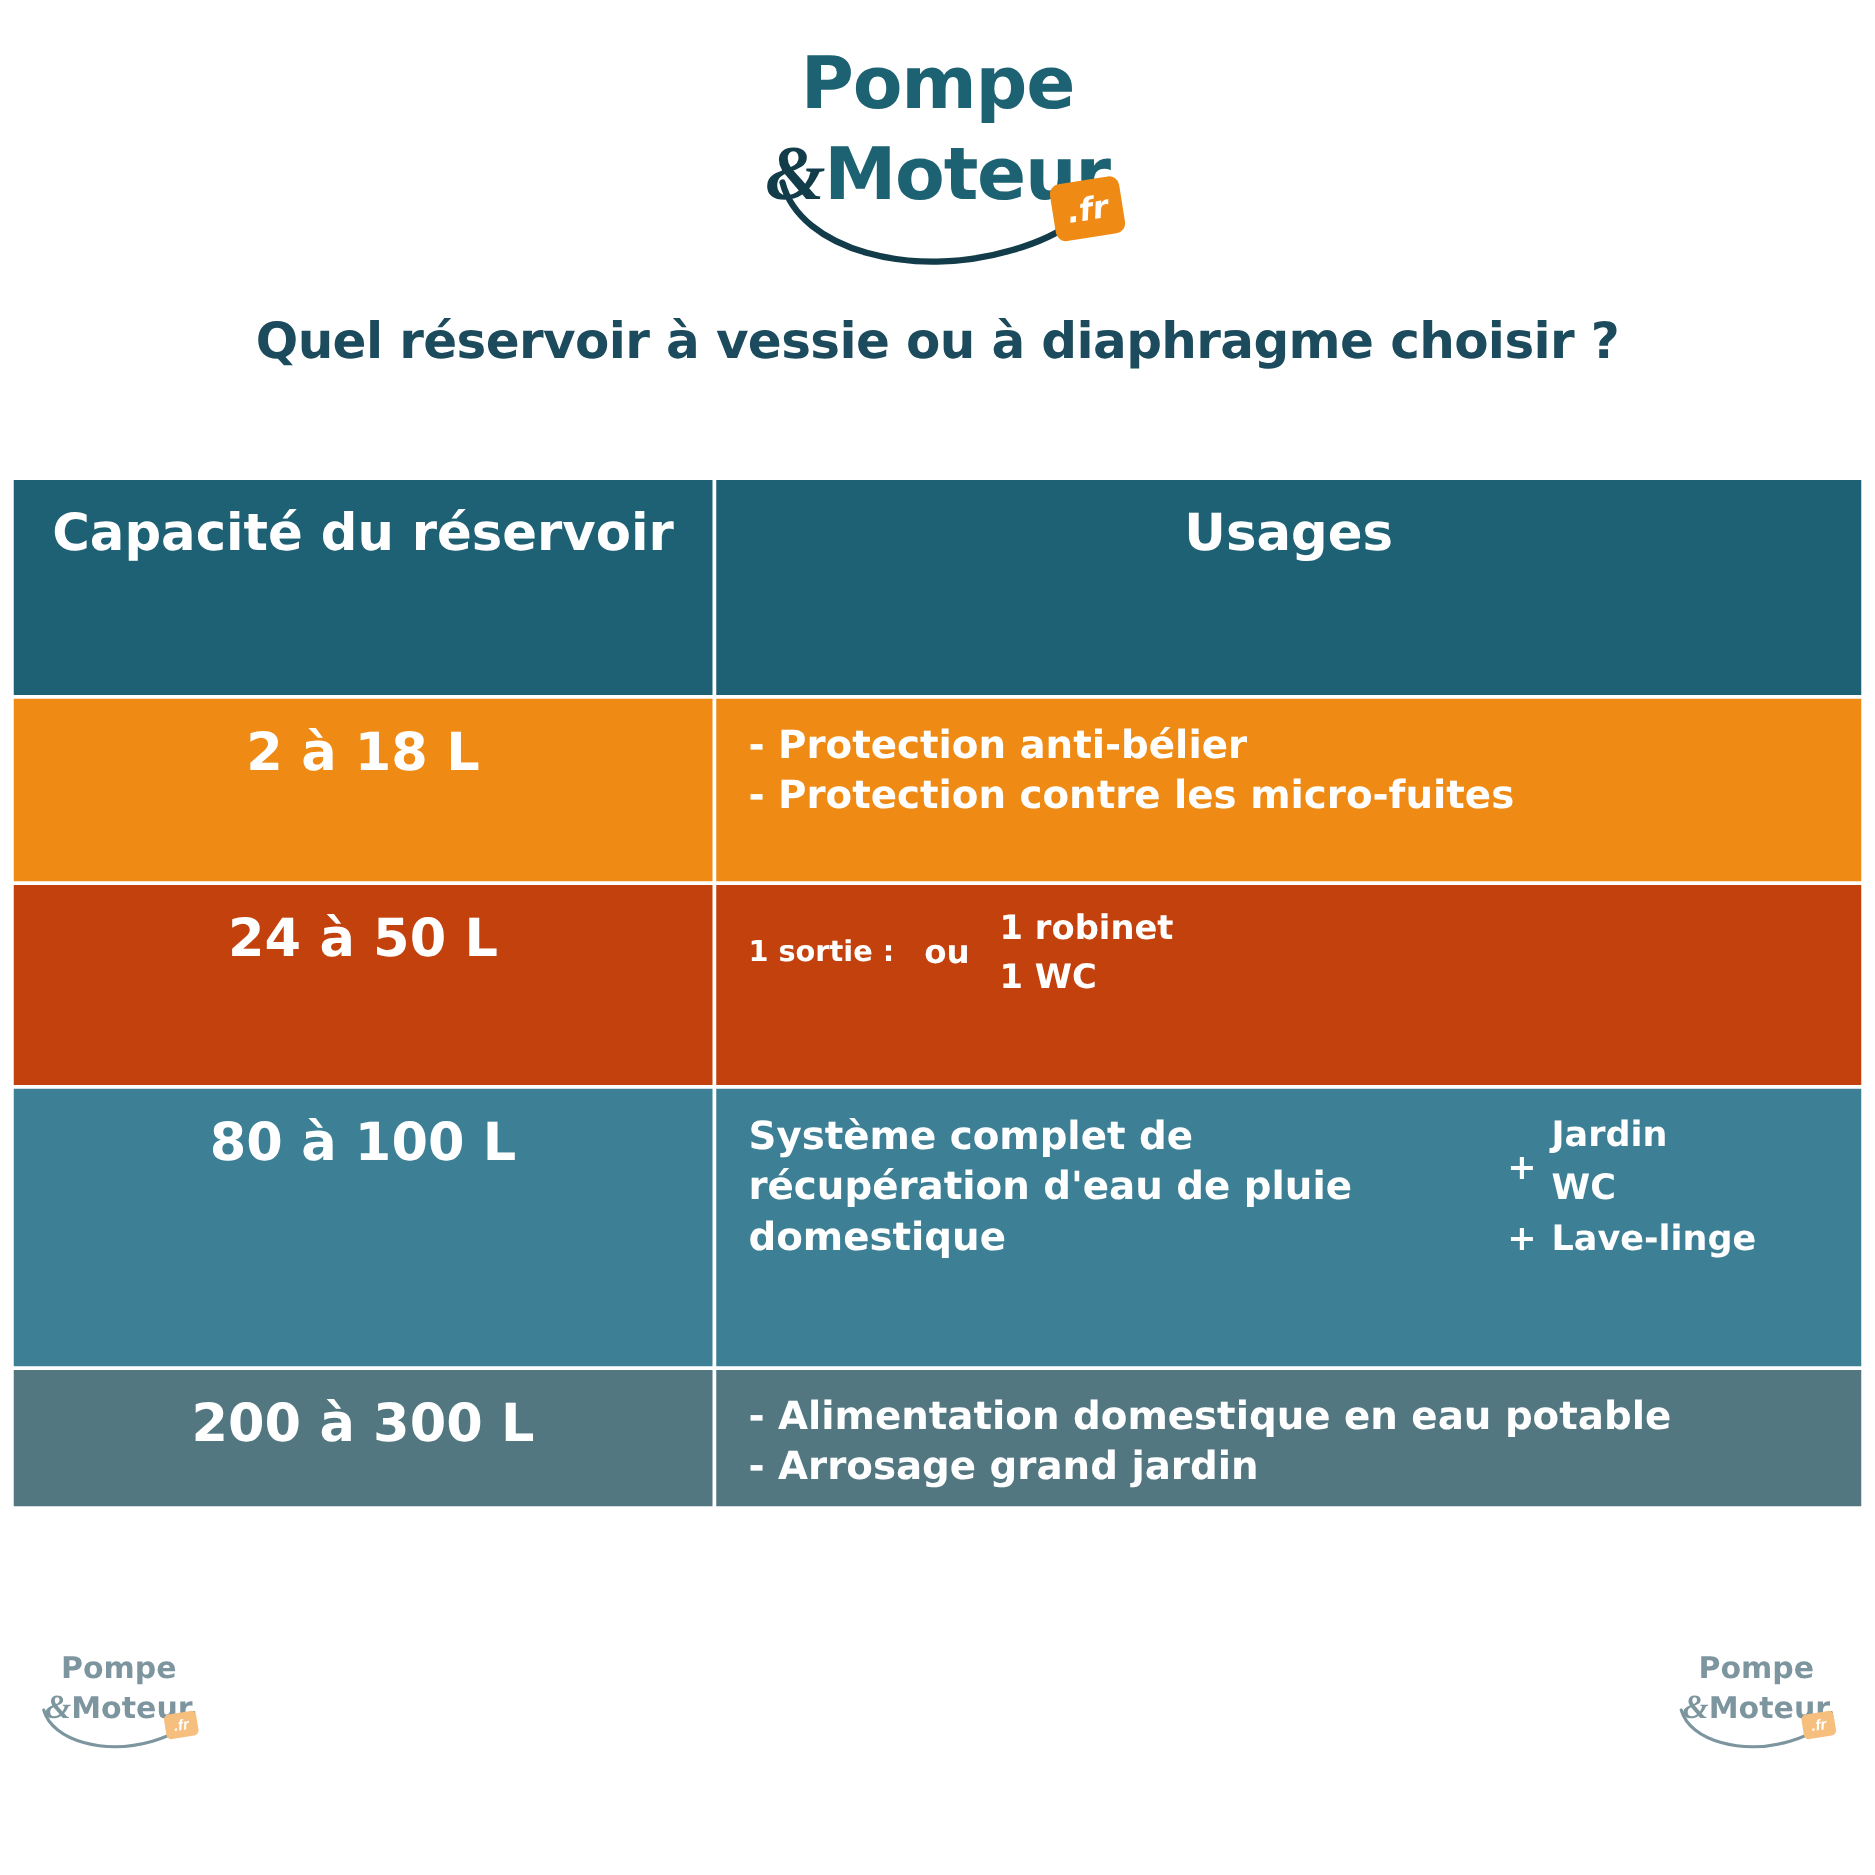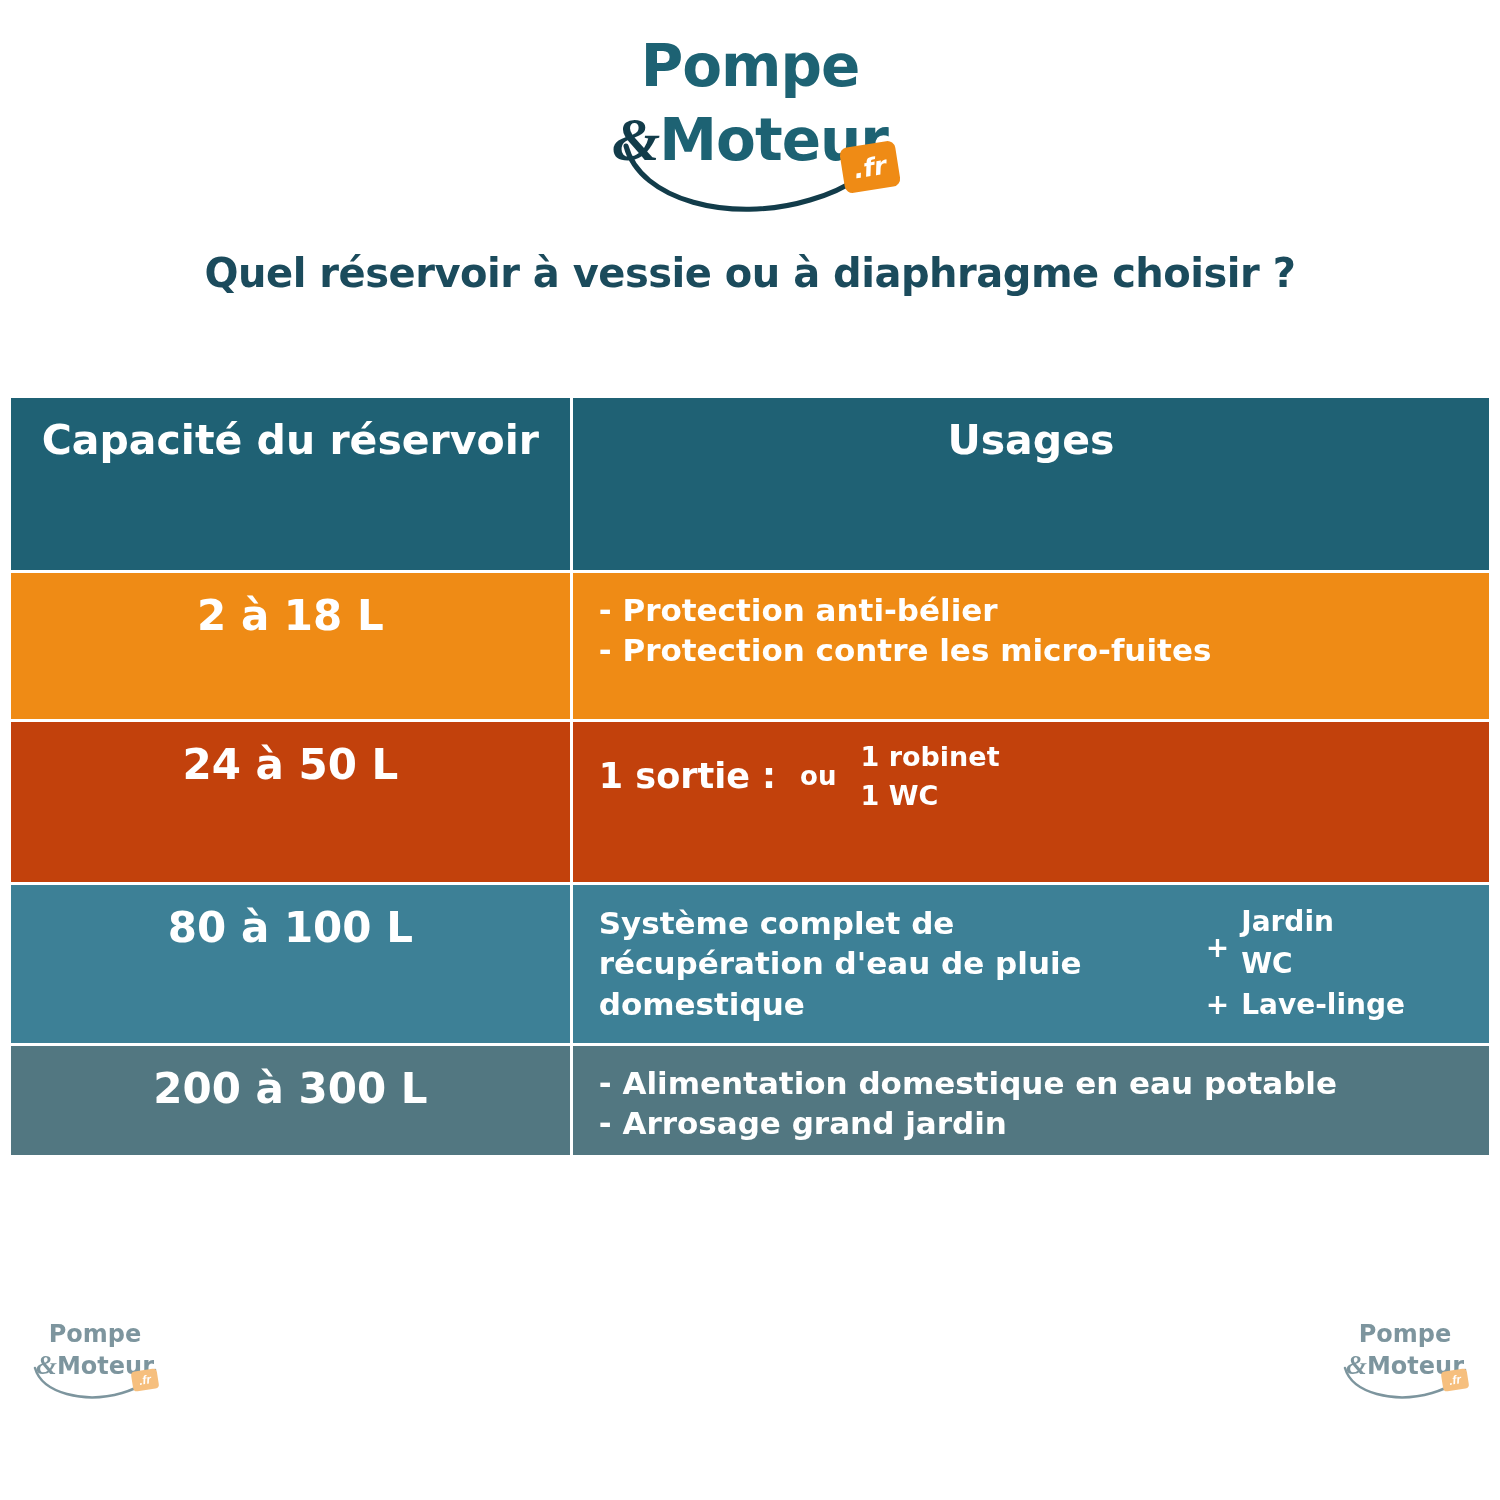--- a/index.html
+++ b/index.html
@@ -92,21 +92,21 @@
     font-size: 40px;
     color: #1b4b5c;
     margin-top: 44px;
     letter-spacing: -0.5px;
   }
 
   
   .table {
     position: absolute;
     left: 8px;
-    top: 395px;
+    top: 381px;
     width: 1484px;
     border-collapse: separate;
     border-spacing: 3px;
   }
   .table td {
     vertical-align: middle;
     padding: 0;
   }
   .cell {
     box-sizing: border-box;
@@ -138,31 +138,31 @@
   }
 
   .r1 { background: #ef8b15; }
   .r2 { background: #c2410c; }
   .r3 { background: #3d8096; }
   .r4 { background: #527781; }
   .r5 { background: #3d8096; }
 
   .h-2 { height: 146px; }
   .h-3 { height: 160px; }
-  .h-4 { height: 158px; }
+  .h-4 { height: 222px; }
   .h-5 { height: 109px; }
   .h-6 { height: 140px; }
 
   
   .sortie-row {
     display: flex;
     align-items: center;
     gap: 18px;
   }
-  .sortie-label { font-size: 35px; font-weight: bold; }
+  .sortie-label { font-size: 23px; font-weight: bold; }
   .sortie-ou { font-size: 26px; font-weight: bold; padding: 0 6px; }
   .sortie-items {
     display: flex;
     flex-direction: column;
     gap: 4px;
     font-family: "DejaVu Sans", sans-serif;
     font-size: 27px;
     font-weight: bold;
   }
 

